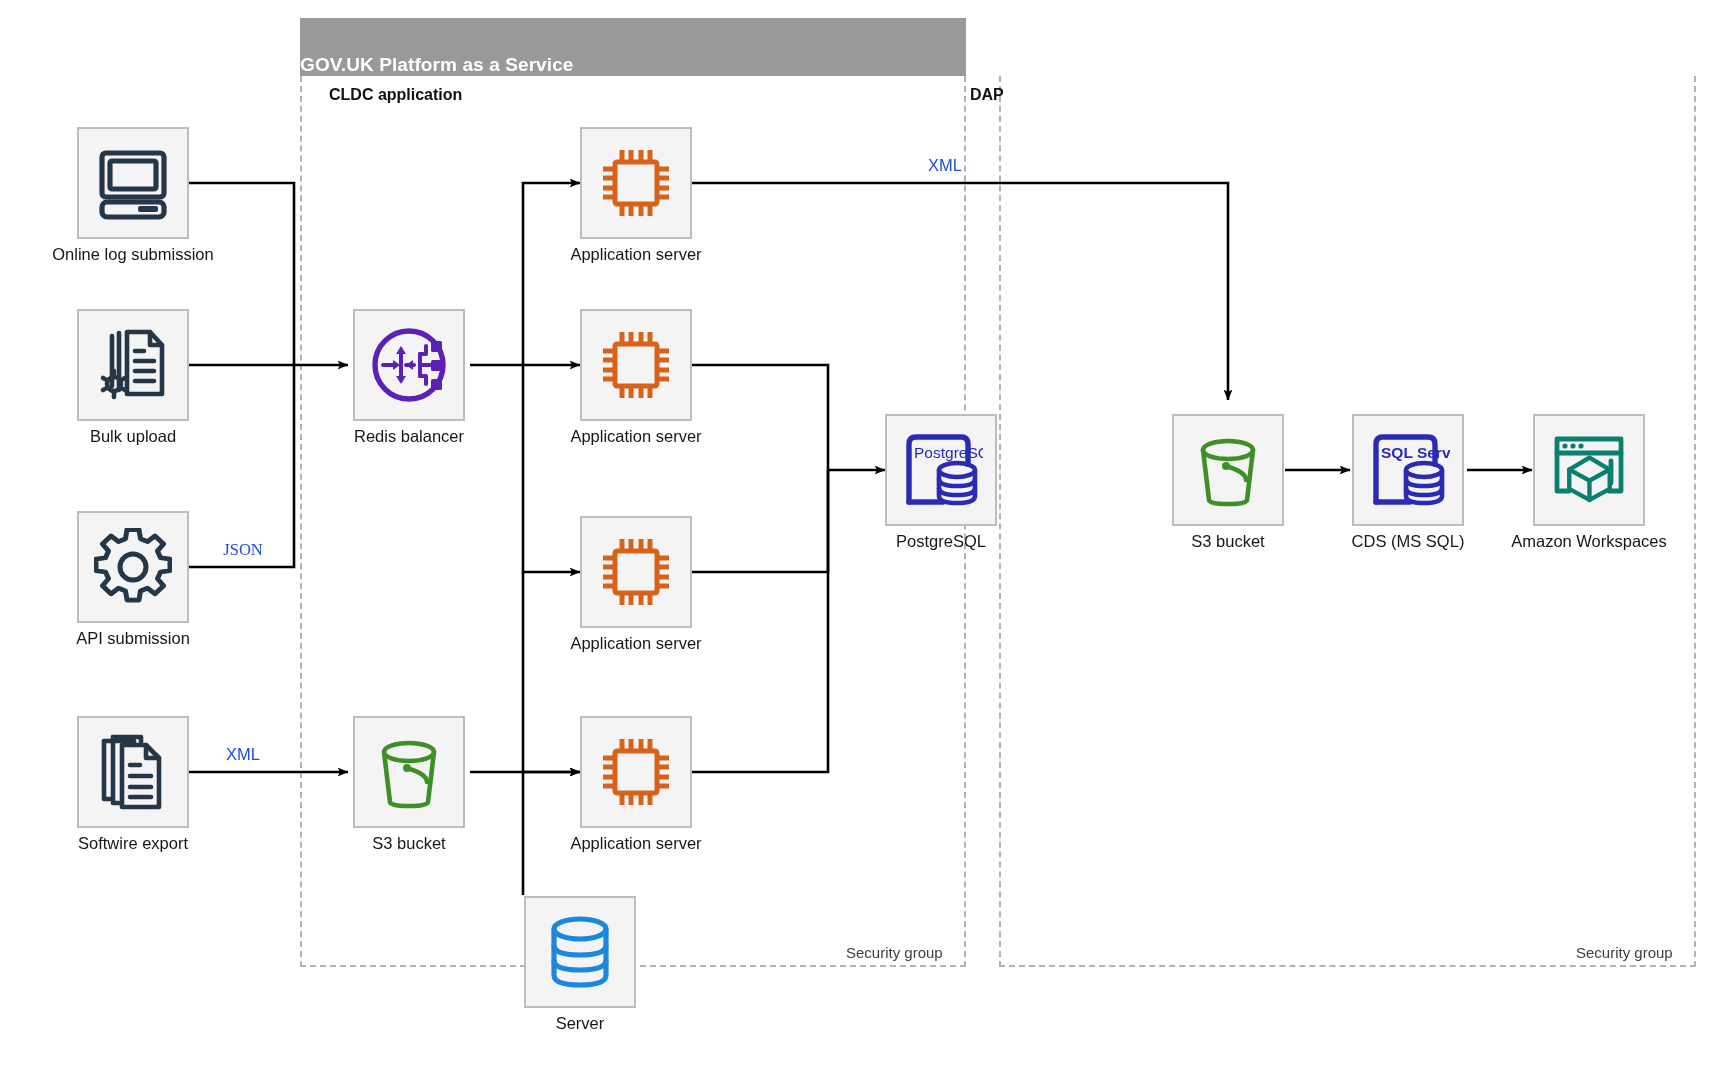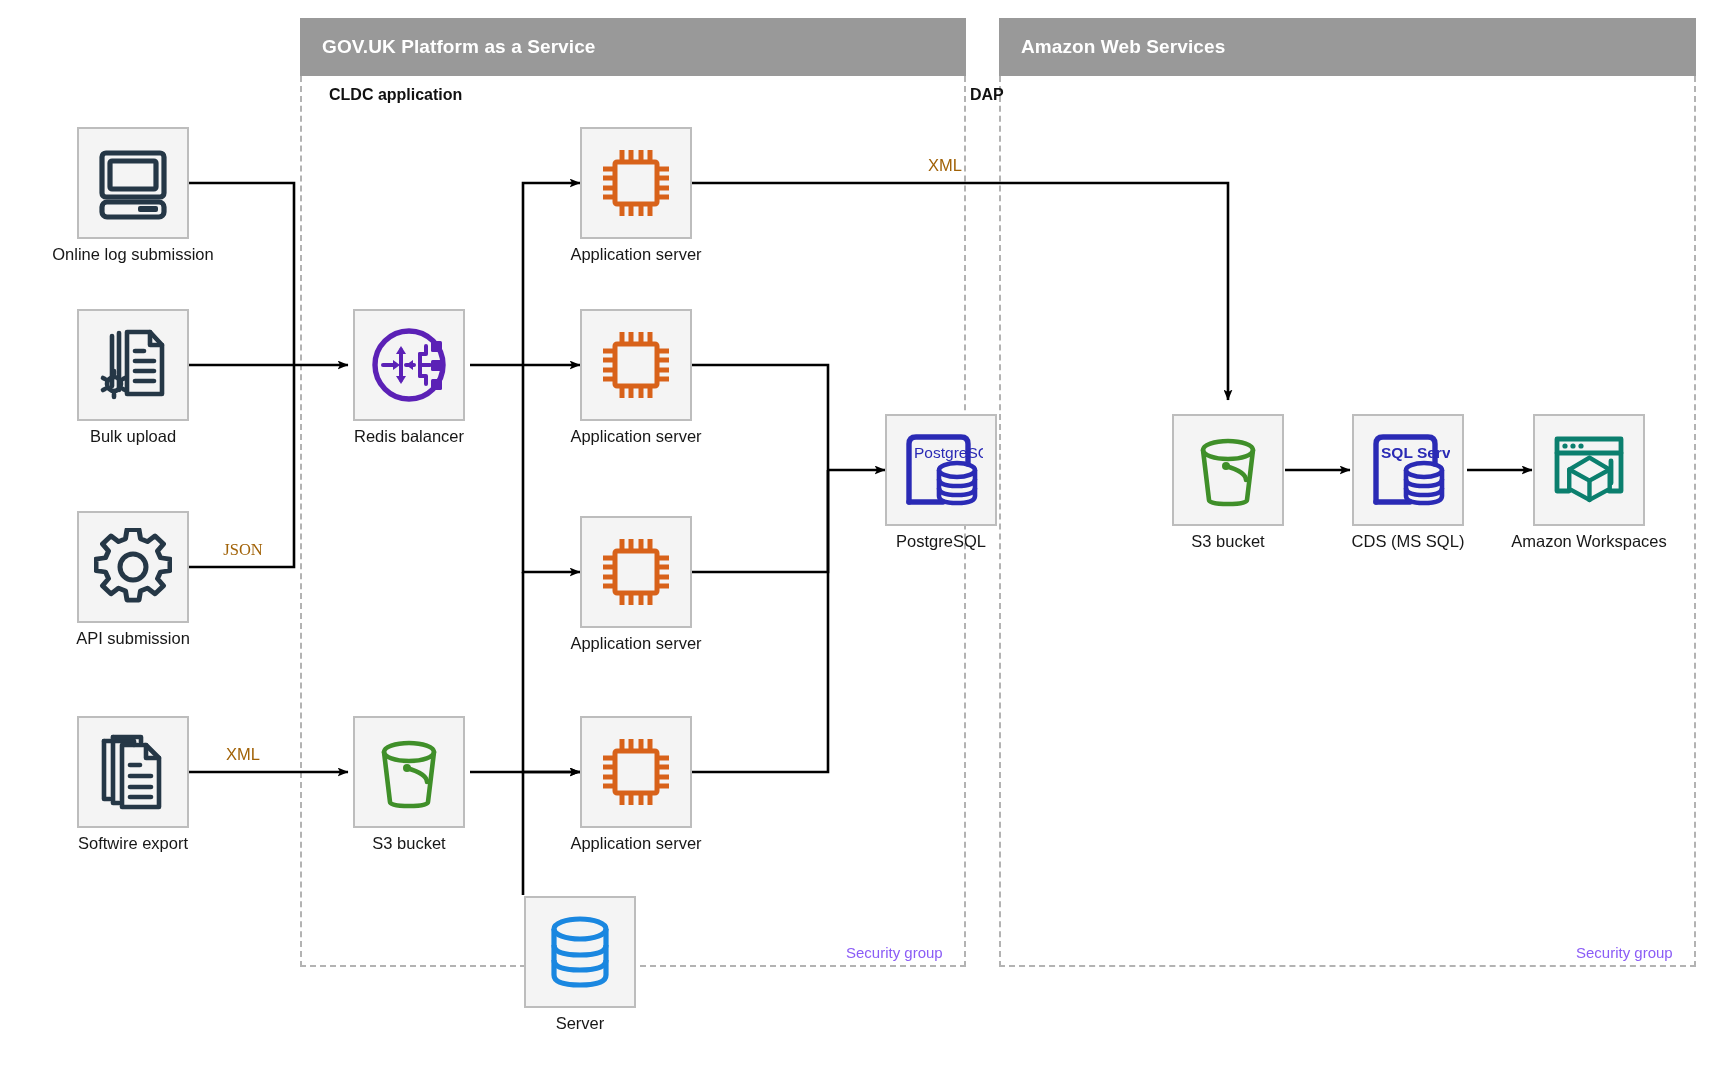--- a/index.html
+++ b/index.html
@@ -18,43 +18,42 @@
     overflow: hidden;
   }
   
   .group-header {
     position: absolute;
     background: #999999;
     color: #ffffff;
     font-size: 19px;
     font-weight: bold;
     display: flex;
-    align-items: center;
-    padding-left: 22px;
+    align-items: flex-end;
     box-sizing: border-box;
     letter-spacing: 0.1px;
   }
   .dashed-region {
     position: absolute;
     border: 2px dashed #b3b3b3;
     border-top: none;
     box-sizing: border-box;
     background: transparent;
   }
   .region-label {
     position: absolute;
     font-size: 16px;
     font-weight: bold;
     color: #111111;
     margin-left: 9px;
   }
   .security-group-label {
     position: absolute;
     font-size: 15px;
-    color: #8b5cf6;
+    color: #404040;
     white-space: nowrap;
   }
   
   .node {
     position: absolute;
     width: 0;
     height: 0;
   }
   .node-box {
     position: absolute;
@@ -77,42 +76,39 @@
     text-align: center;
     font-size: 16.5px;
     color: #171717;
     white-space: nowrap;
   }
   .node-box svg { display: block; }
   
   .edge-label {
     position: absolute;
     font-size: 16.5px;
-    color: #a16207;
+    color: #1d4ed8;
     white-space: nowrap;
     transform: translate(-50%, -50%);
   }
   #wires {
     position: absolute;
     left: 0; top: 0;
     width: 1712px;
     height: 1082px;
     pointer-events: none;
   }
 </style>
 </head>
 <body>
 
 <div id="canvas">
 
   <div class="group-header" style="left:300px; top:18px; width:666px; height:58px;">
     <span>GOV.UK Platform as a Service</span>
-  </div>
-  <div class="group-header" style="left:999px; top:18px; width:697px; height:58px;">
-    <span>Amazon Web Services</span>
   </div>
 
   <div class="dashed-region" style="left:300px; top:76px; width:666px; height:891px;"></div>
   <div class="dashed-region" style="left:999px; top:76px; width:697px; height:891px;"></div>
 
   <div class="region-label" style="left:320px; top:86px;">CLDC application</div>
   <div class="region-label" style="left:961px; top:86px;">DAP</div>
 
   <div class="security-group-label" style="left:846px; top:944px;">Security group</div>
   <div class="security-group-label" style="left:1576px; top:944px;">Security group</div>

